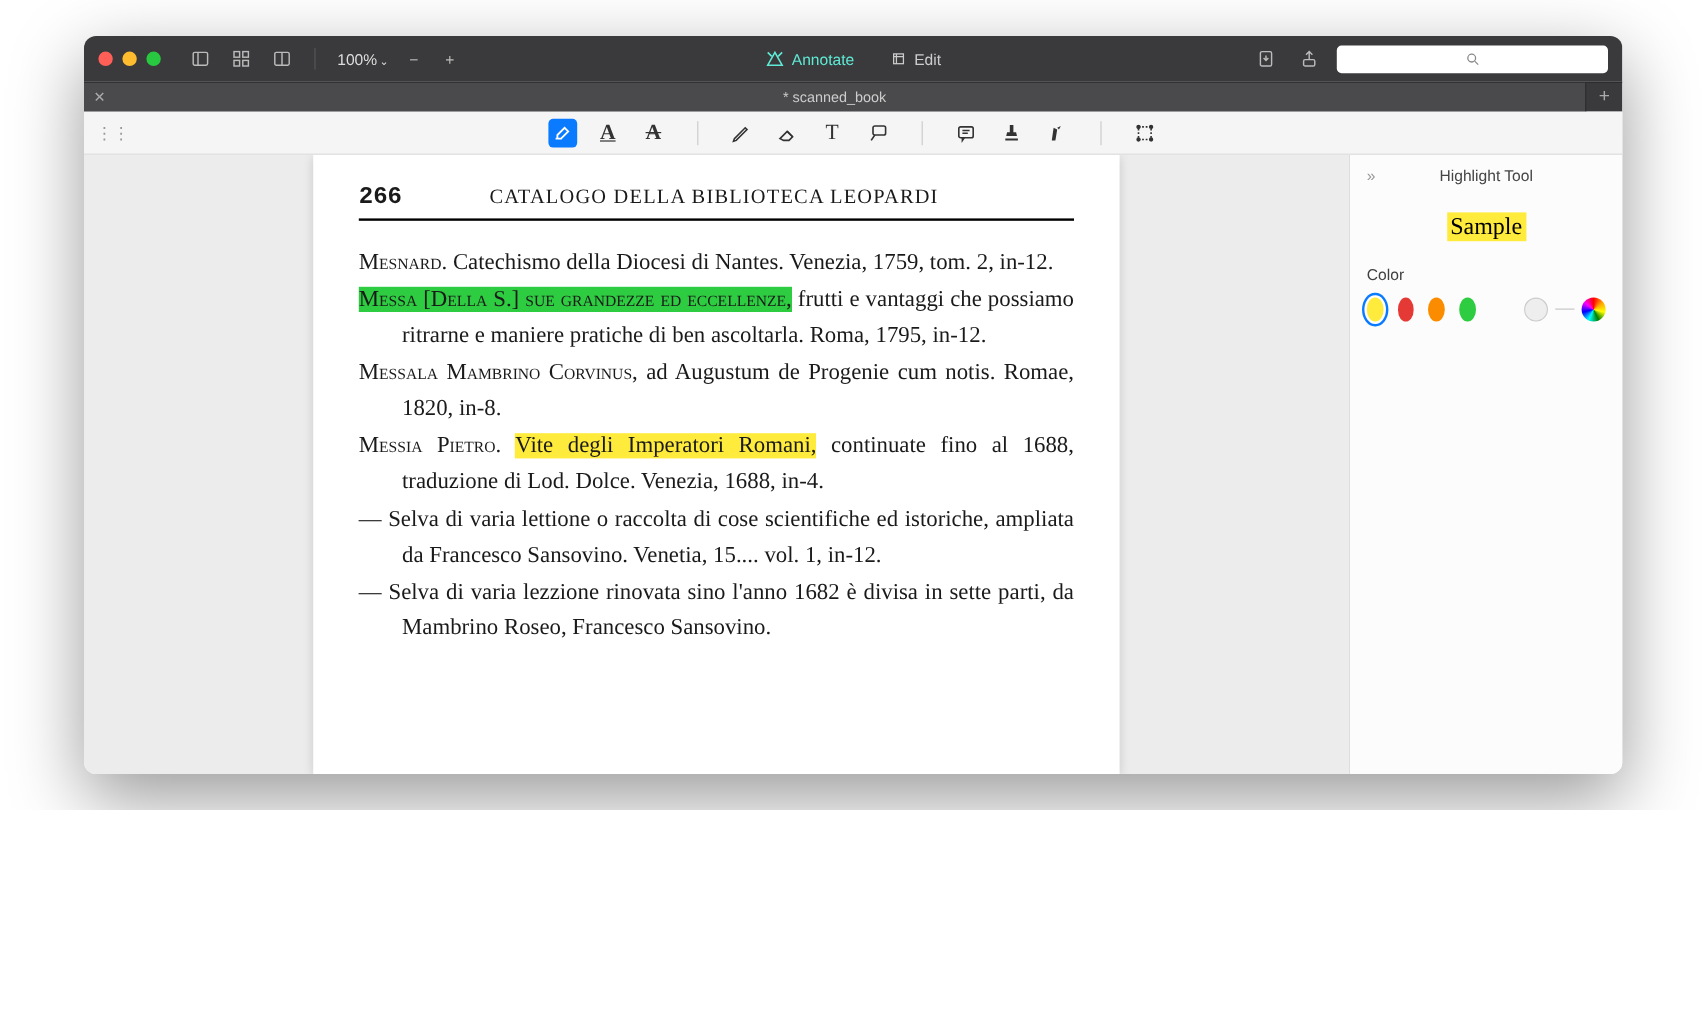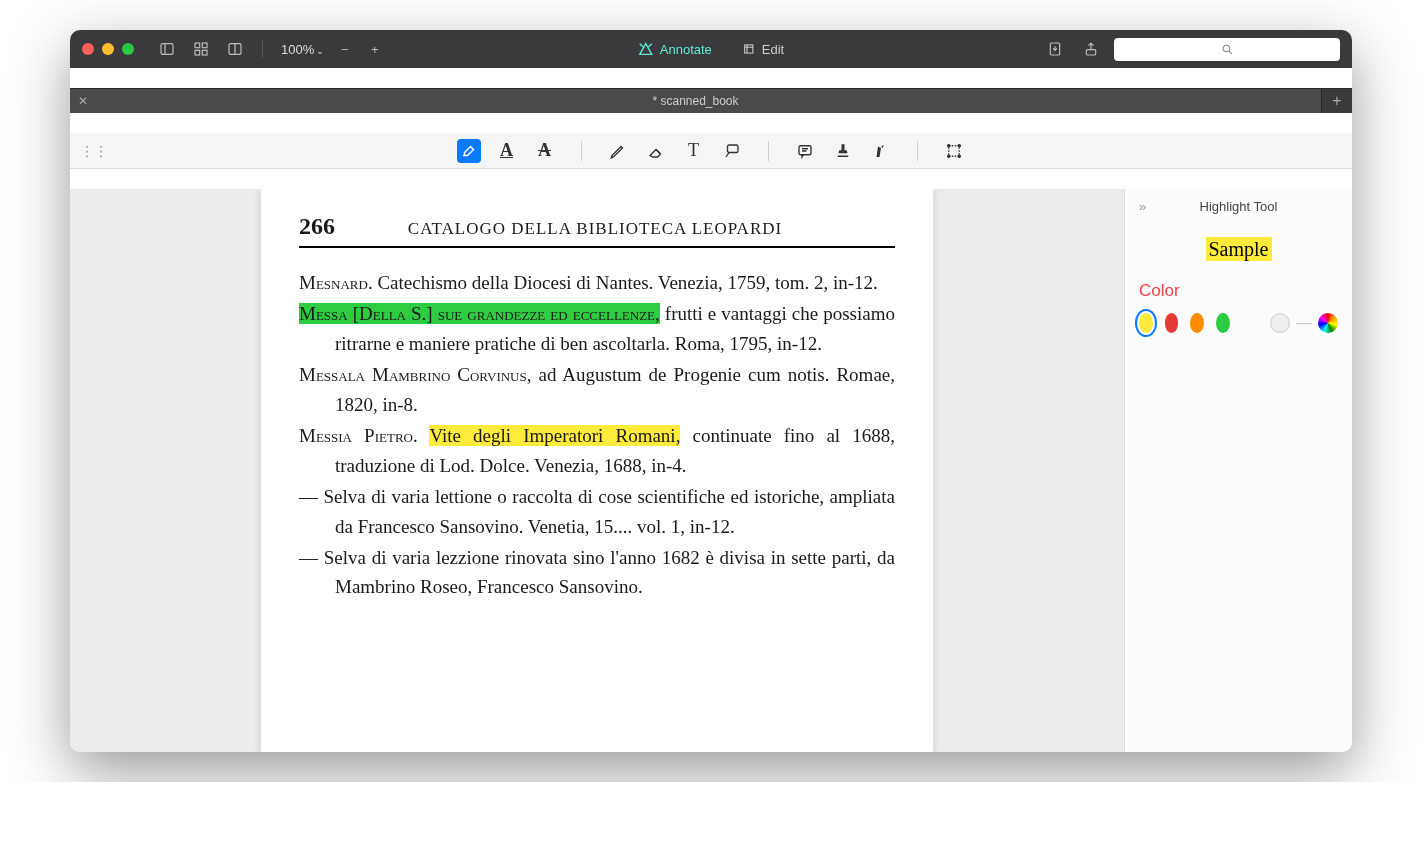--- a/index.html
+++ b/index.html
@@ -6,28 +6,27 @@
     body {
       font-family: -apple-system, BlinkMacSystemFont, "Segoe UI", sans-serif;
       background: transparent;
       display: flex;
       align-items: flex-start;
       justify-content: center;
       padding: 30px;
     }
     .window {
       width: 1282px;
-      height: 722px;
+      height: 615px;
       background: #fff;
       border-radius: 10px;
       overflow: hidden;
       box-shadow: 0 20px 60px rgba(0,0,0,0.4);
       display: flex;
       flex-direction: column;
-      gap: 20px;
     }
     .titlebar {
       background: #3a3a3c;
       height: 38px;
       display: flex;
       align-items: center;
       padding: 0 12px;
       gap: 8px;
       color: #ccc;
       font-size: 13px;
@@ -96,37 +95,37 @@
     .page {
       width: 672px; background: #fff; box-shadow: 0 2px 8px rgba(0,0,0,0.15);
       padding: 24px 38px 0 38px;
       font-family: Georgia, "Times New Roman", serif;
       color: #1a1a1a;
     }
     .page-header {
       display: flex; justify-content: space-between; align-items: baseline;
       border-bottom: 2.5px solid #000; padding-bottom: 6px; margin-bottom: 20px;
     }
-    .page-num { font-size: 24px; font-weight: bold; }
+    .page-num { font-size: 20px; font-weight: bold; font-family: Liberation Mono, monospace; }
     .page-title { font-size: 17px; letter-spacing: 1px; font-weight: 500; flex:1; text-align:center; padding-right:40px; }
     .entry { font-size: 19px; line-height: 1.55; margin-bottom: 2px; text-align: justify; }
     .entry .author { font-variant: small-caps; font-weight: 500; }
     .indent { padding-left: 36px; text-indent: -36px; }
     .hlgreen { background: #2ecc40; }
     .hlyellow { background: #ffeb3b; }
     .sidebar {
       width: 228px; background: #fcfcfc; border-left: 1px solid #ddd;
       padding: 10px 14px; display: flex; flex-direction: column;
     }
     .sidebar-hdr { display: flex; align-items: center; justify-content: center; position: relative; margin-bottom: 14px; }
     .sidebar-collapse { position: absolute; left: 0; color: #999; font-size: 13px; cursor: pointer; }
     .sidebar-title { font-size: 13px; color: #444; }
     .sample-box { margin: 10px auto 20px; }
     .sample-text { background: #ffeb3b; font-family: Georgia, serif; font-size: 20px; padding: 1px 3px; }
-    .color-label { font-size: 17px; color: #ef4444; margin-bottom: 12px; }
+    .color-label { font-size: 13px; color: #404040; margin-bottom: 12px; }
     .color-row { display: flex; align-items: center; gap: 12px; }
     .color-swatch { width: 20px; height: 20px; border-radius: 50%; cursor: pointer; }
     .sw-yellow { background: #ffeb3b; box-shadow: 0 0 0 2px #fff, 0 0 0 4px #0a7aff; }
     .sw-red { background: #e53935; }
     .sw-orange { background: #fb8c00; }
     .sw-green { background: #2ecc40; }
     .sw-grey { background: #eee; border: 1px solid #ccc; }
     .sw-rainbow { background: conic-gradient(red, orange, yellow, green, cyan, blue, magenta, red); }
     .color-gap { width: 24px; }
     .color-row2 { display: flex; align-items: center; gap: 6px; }

